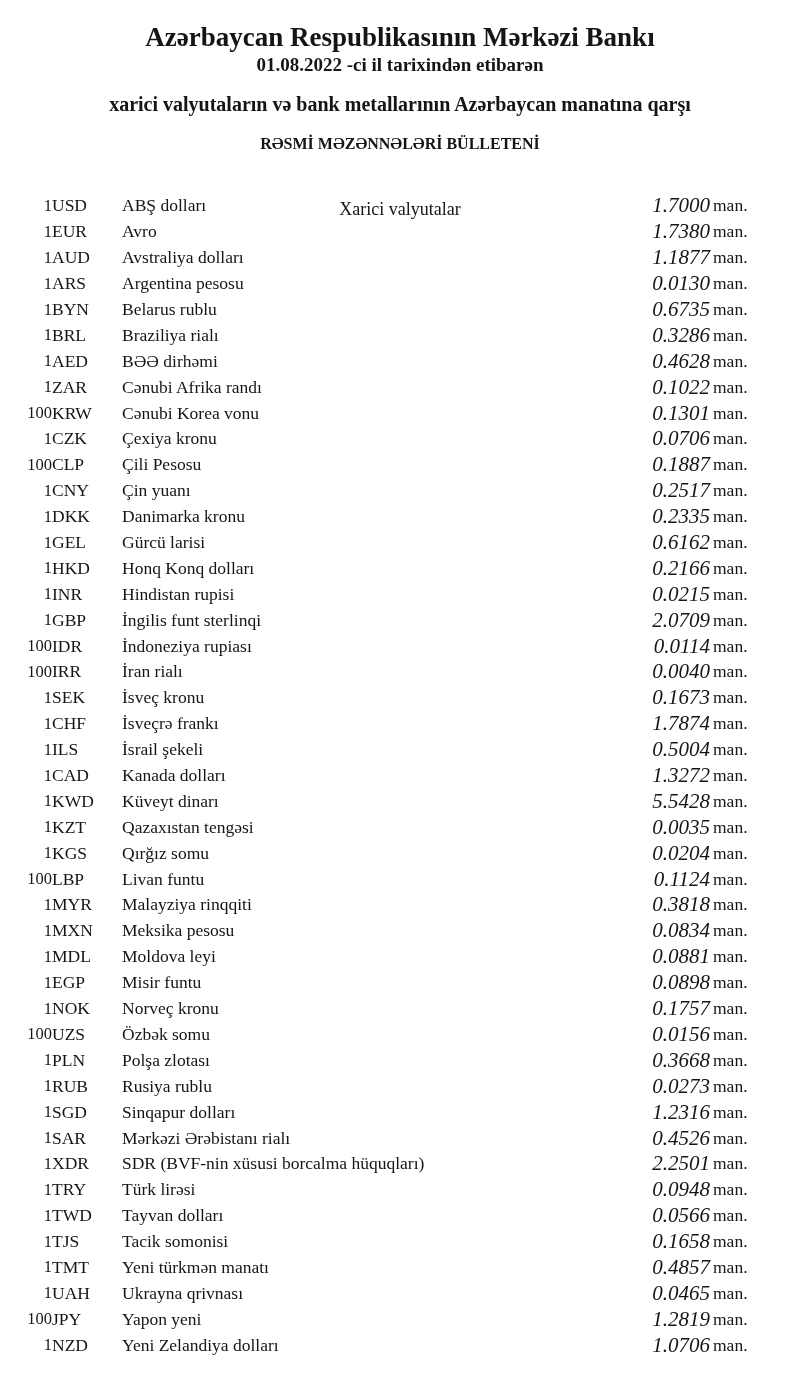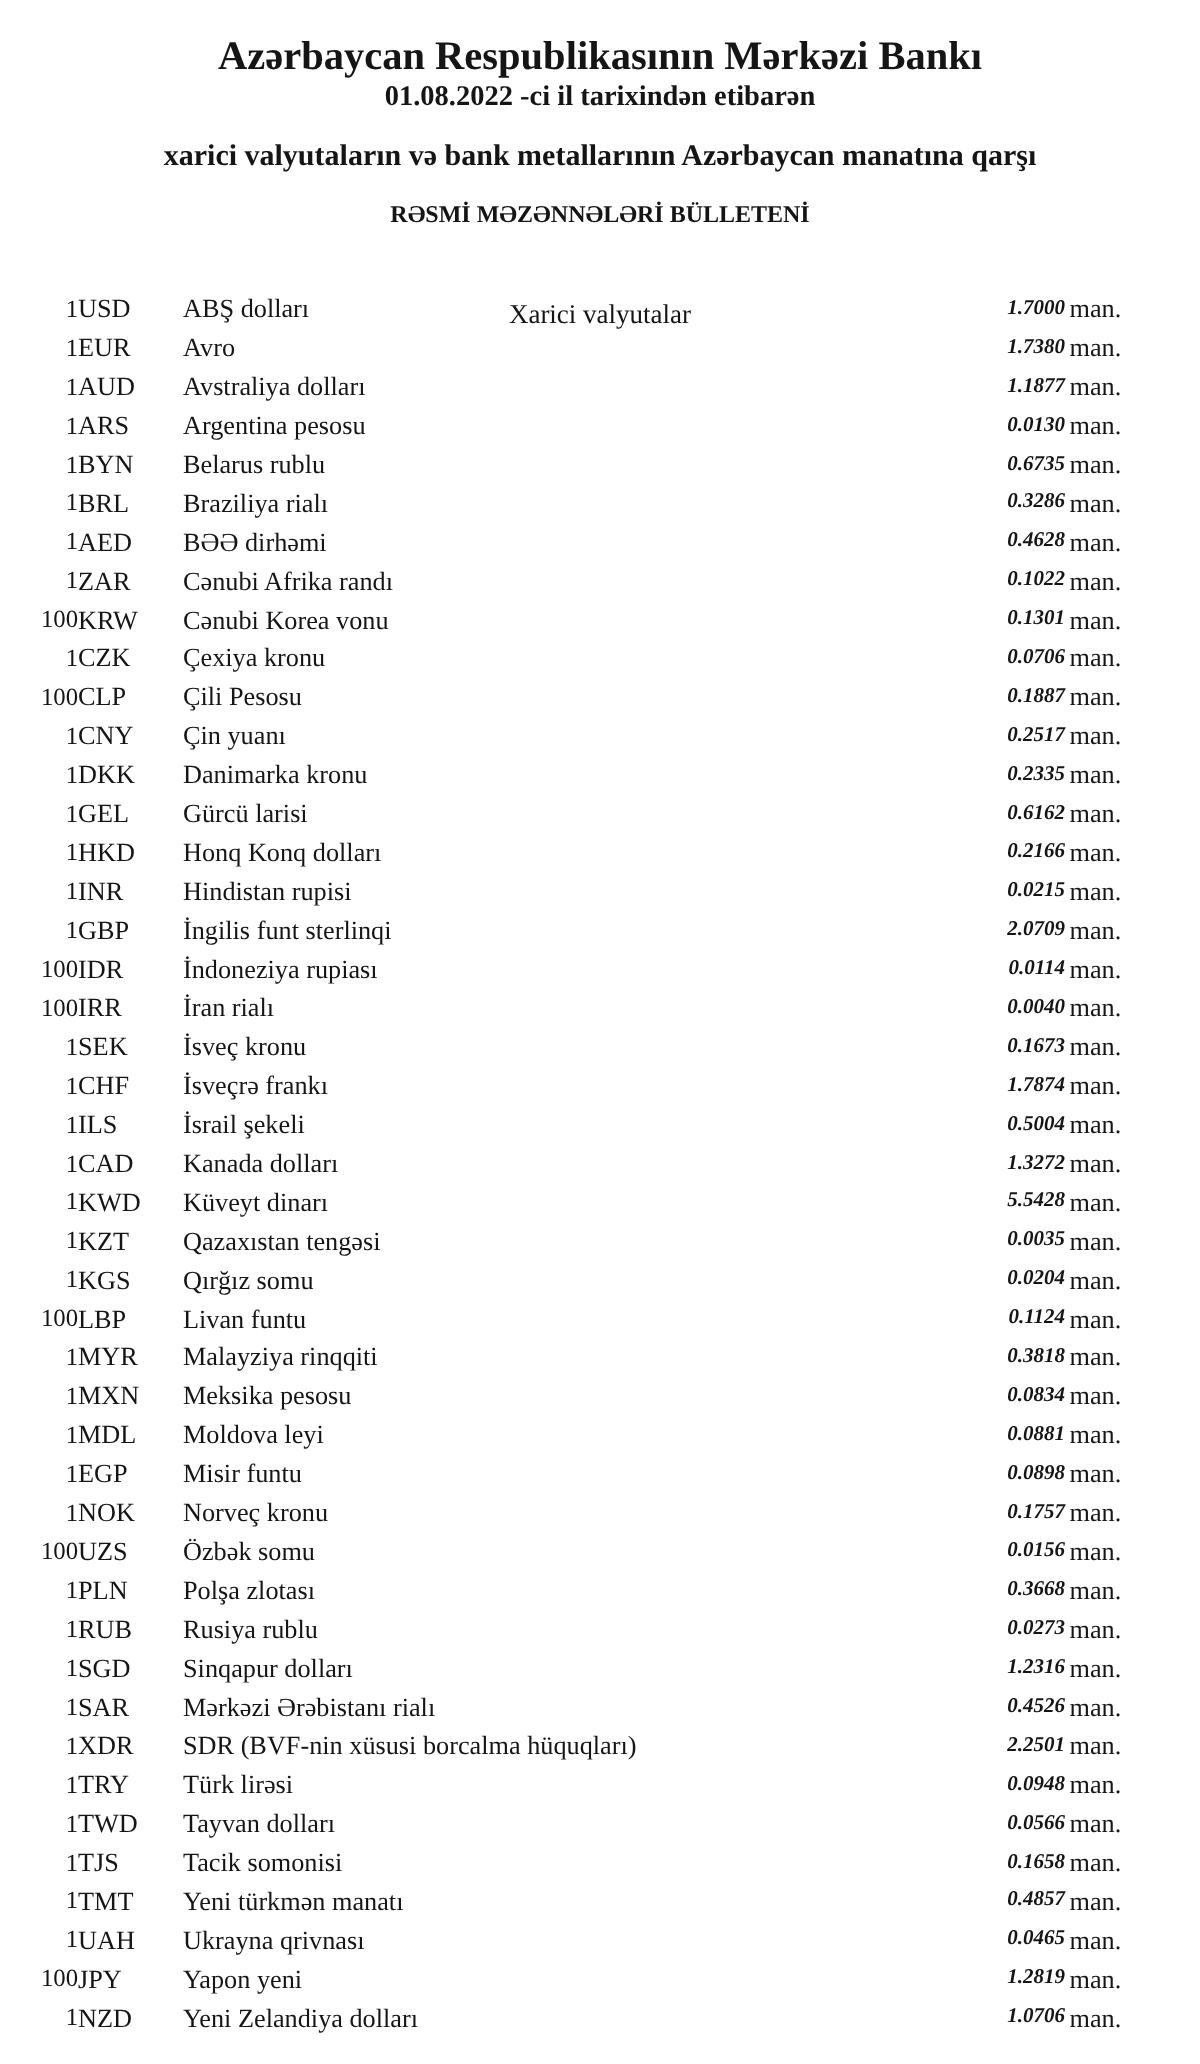--- a/index.html
+++ b/index.html
@@ -20,22 +20,22 @@
   .t4 { margin-top: 19px;  font-size: 16px; font-weight: 700; line-height: 1.15; }
   .section-title {
     position: absolute; top: 163px; left: 0; width: 100%;
     text-align: center; font-size: 18px; font-weight: 400; margin-top: 36px;
   }
   .rows { position: absolute; top: 193px; left: 0; width: 800px; }
   .row { height: 25.9px; display: flex; align-items: center; }
   .qty  { width: 52px;  text-align: right;  font-size: 16.5px; flex: none; }
   .code { width: 58px;  text-align: left; font-size: 17.5px; flex: none; }
   .name { flex: 1; padding-left: 12px; font-size: 17.5px; white-space: nowrap; overflow: hidden; }
-  .rate { width: 88px; text-align: right; font-size: 14px;
-          font-weight: 700; font-style: italic; flex: none; }
+  .rate { width: 88px; text-align: right; font-size: 21px;
+          font-weight: 400; font-style: italic; flex: none; }
   .unit { width: 90px; box-sizing: border-box; padding-left: 3px;
           font-size: 17.5px; flex: none; }
 </style>
 </head>
 <body>
 
 <div class="page">
 
   <div class="hdr">
     <div class="t1">Azərbaycan Respublikasının Mərkəzi Bankı</div>

